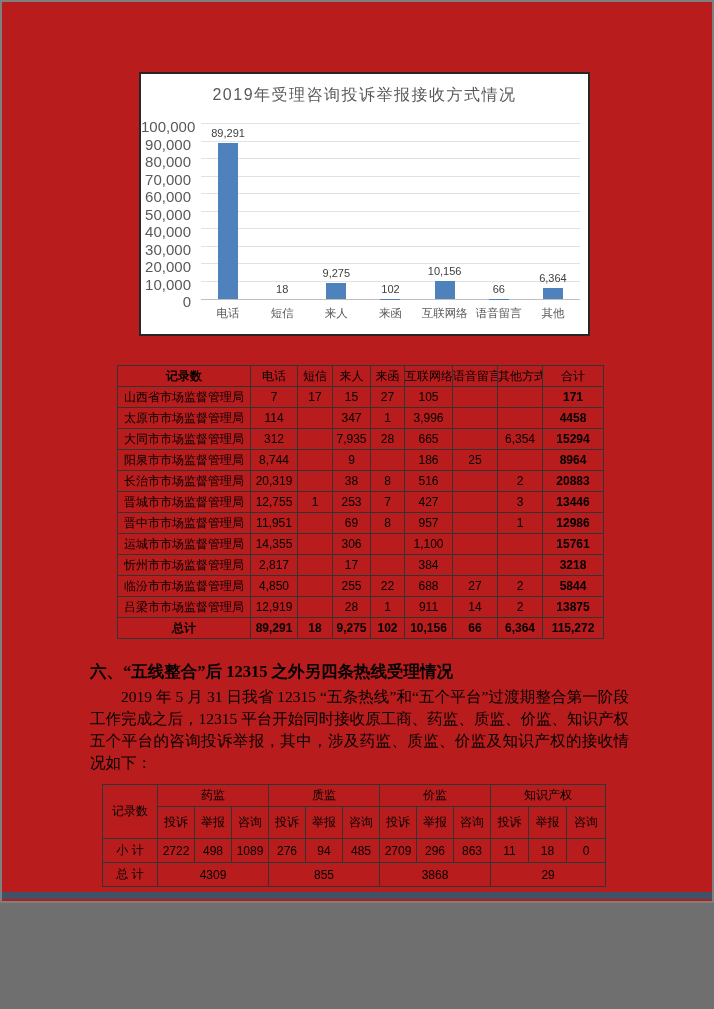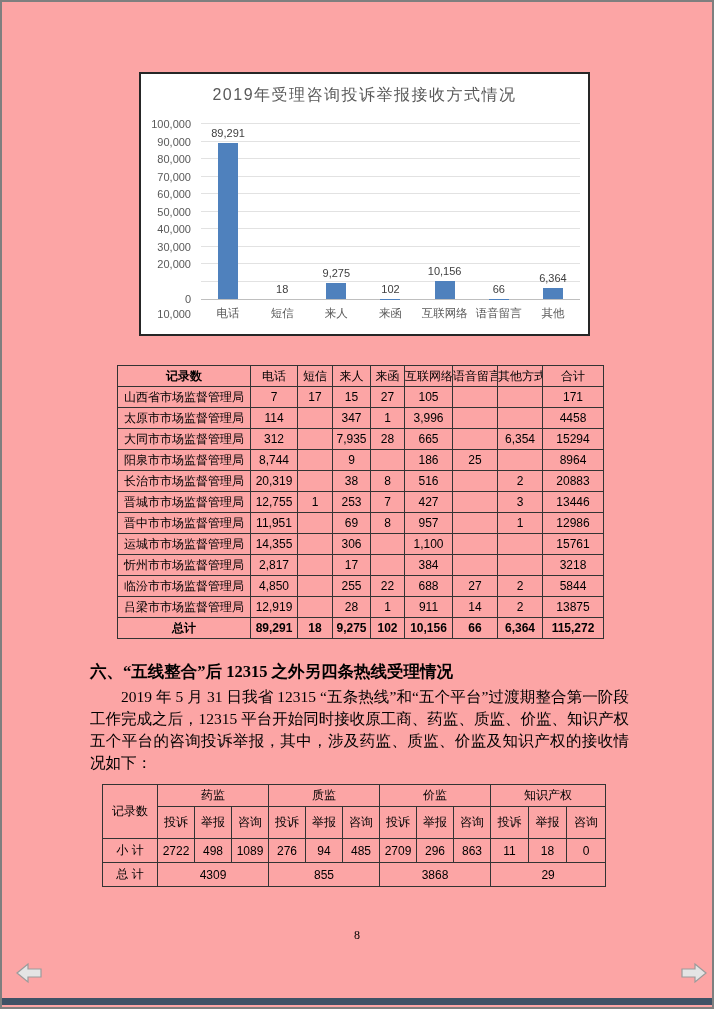--- a/index.html
+++ b/index.html
@@ -1,44 +1,44 @@
 <!DOCTYPE html>
 <html><head>
 <meta charset="utf-8">
 <style>
   html,body{margin:0;padding:0;background:#6f6f6f;}
   .screen{
-    position:relative;width:714px;height:1009px;background:#fca5a5;
+    position:relative;width:714px;height:903px;background:#b91c1c;
     border:2px solid #7f7f7f;box-sizing:border-box;overflow:hidden;
     font-family:"Liberation Sans","DejaVu Sans",sans-serif;color:#000;
   }
   
   .chart-box{position:absolute;left:137px;top:70px;width:451px;height:264px;
     border:2px solid #262626;box-sizing:border-box;background:#fff;}
   .chart-title{margin-top:11px;text-align:center;color:#595959;font-size:16px;
     letter-spacing:1.5px;font-family:"Liberation Sans","DejaVu Sans",sans-serif;}
   .chart-yaxis{position:absolute;left:4px;top:50px;width:50px;height:175px;}
-  .ytick{position:absolute;right:4px;width:50px;text-align:right;font-size:11px;color:#595959;}
+  .ytick{position:absolute;right:4px;width:50px;text-align:right;font-size:15px;color:#595959;}
   .chart-plot{position:absolute;left:60px;top:50px;right:8px;height:175px;
     border-bottom:1px solid #bfbfbf;}
   .gridline{position:absolute;left:0;right:0;height:1px;background:#e2e2e2;}
   .bcol{position:absolute;bottom:0;height:100%;}
   .bar{position:absolute;bottom:0;left:50%;transform:translateX(-50%);width:20px;}
   .blabel{position:absolute;left:50%;transform:translateX(-50%);white-space:nowrap;
     font-size:11px;color:#404040;}
   .chart-xaxis{position:absolute;left:60px;right:8px;top:230px;height:20px;}
   .xcat{position:absolute;top:2px;text-align:center;font-size:11.5px;color:#595959;white-space:nowrap;}
   
   table{border-collapse:collapse;table-layout:fixed;}
   td,th{border:1px solid #333;text-align:center;vertical-align:middle;
     font-size:12px;font-weight:normal;padding:0;overflow:hidden;white-space:nowrap;}
   .t1{position:absolute;left:115px;top:363px;width:486px;}
   .t1 td,.t1 th{height:20px;}
   .t1 th:first-child{font-weight:bold;}
-  .t1 td.sum{font-weight:normal;}
+  .t1 td.sum{font-weight:bold;}
   .t1 tr.total td{font-weight:bold;}
   .t2{position:absolute;left:100px;top:782px;width:503px;}
   .t2 td,.t2 th{font-weight:normal;}
   .t2 .grow th{height:21px;}
   .t2 .srow th{height:31px;}
   .t2 .drow td{height:23px;}
   
   .heading{position:absolute;left:88px;top:659px;width:540px;font-size:16.5px;
     font-weight:bold;font-family:"Liberation Serif","DejaVu Serif",serif;}
   .para{position:absolute;left:88px;top:684px;width:539px;font-size:15.5px;
@@ -62,21 +62,21 @@
     <div class="chart-yaxis">
         <div class="ytick" style="top: -6px;">100,000</div>
         <div class="ytick" style="top: 11.5px;">90,000</div>
         <div class="ytick" style="top: 29px;">80,000</div>
         <div class="ytick" style="top: 46.5px;">70,000</div>
         <div class="ytick" style="top: 64px;">60,000</div>
         <div class="ytick" style="top: 81.5px;">50,000</div>
         <div class="ytick" style="top: 99px;">40,000</div>
         <div class="ytick" style="top: 116.5px;">30,000</div>
         <div class="ytick" style="top: 134px;">20,000</div>
-        <div class="ytick" style="top: 151.5px; margin-top: 32px;">10,000</div>
+        <div class="ytick" style="top: 151.5px;">10,000</div>
         <div class="ytick" style="top: 169px;">0</div>
       </div>
     <div class="chart-plot">
         <div class="gridline" style="bottom: 17.5px;"></div>
         <div class="gridline" style="bottom: 35px;"></div>
         <div class="gridline" style="bottom: 52.5px;"></div>
         <div class="gridline" style="bottom: 70px;"></div>
         <div class="gridline" style="bottom: 87.5px;"></div>
         <div class="gridline" style="bottom: 105px;"></div>
         <div class="gridline" style="bottom: 122.5px;"></div>

